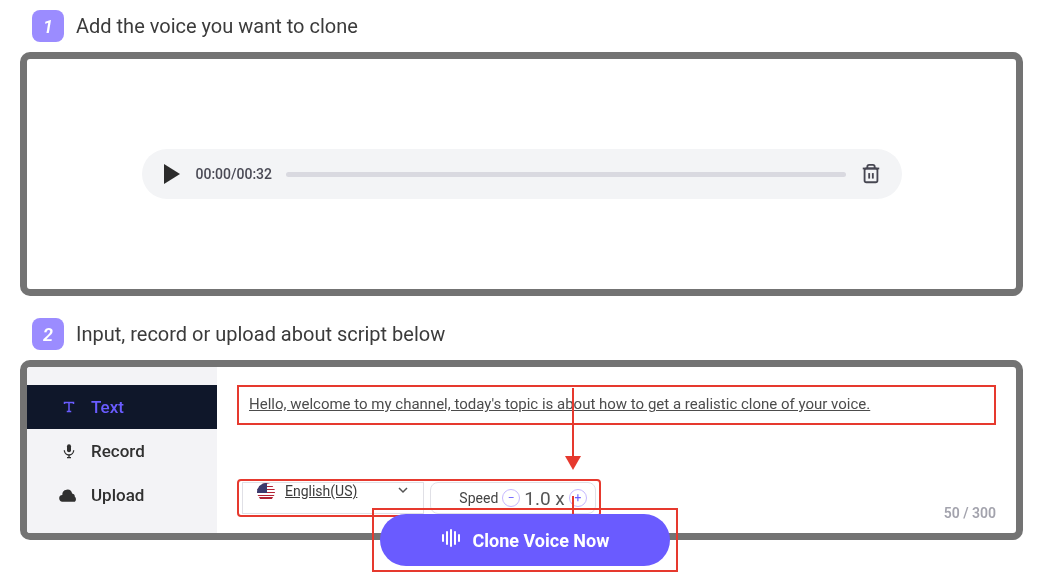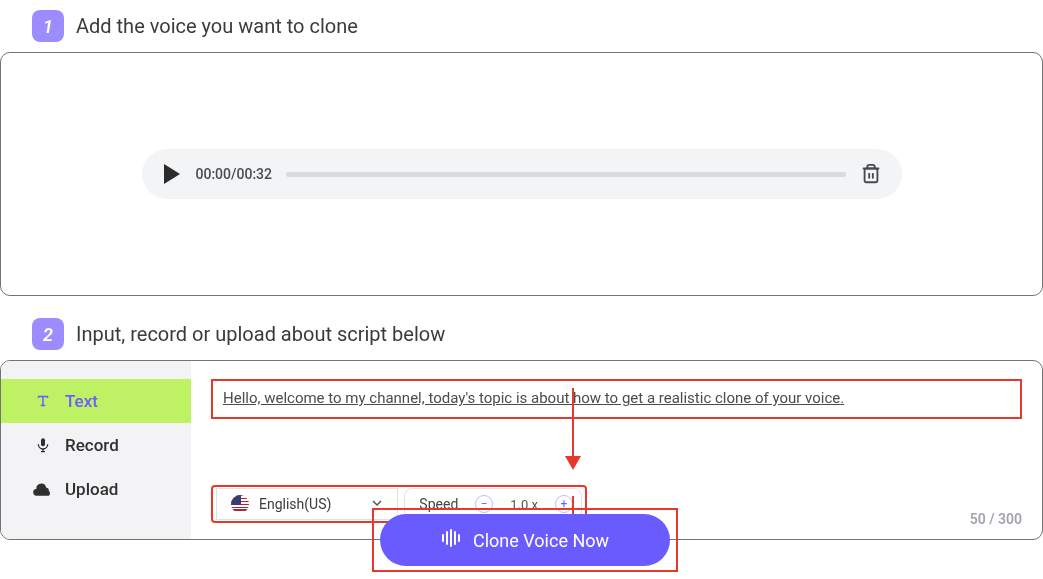--- a/index.html
+++ b/index.html
@@ -29,22 +29,22 @@
     justify-content: center;
     color: #fff;
     font-style: italic;
     font-weight: 600;
     font-size: 18px;
   }
   .step-title { color: #3b3b3b; font-size: 20px; }
 
   
   .panel {
-    margin: 0 0;
-    border: 1px solid #737373;
+    margin: 0 20px;
+    border: 7px solid #737373;
     border-radius: 10px;
     background: #fff;
   }
   .panel-1 { height: 244px; display:flex; align-items:center; justify-content:center; }
   .panel-2 { height: 180px; display:flex; overflow:hidden; }
 
   
   .player {
     width: 760px;
     height: 50px;
@@ -77,21 +77,21 @@
   }
   .tab {
     display:flex;
     align-items:center;
     gap:12px;
     padding: 12px 0 12px 32px;
     font-size:17px;
     color:#303030;
     cursor:pointer;
   }
-  .tab.active { background:#bef264; }
+  .tab.active { background:#0f172a; }
   .tab-icon { width:20px; display:flex; justify-content:center; }
   .tab-label { font-weight:500; }
   .tab.active .tab-label { color:#6a5cff; }
 
   
   .content-right {
     flex:1;
     position:relative;
     padding:18px 20px;
     display:flex;
@@ -113,57 +113,58 @@
     left:20px;
     bottom:16px;
     display:flex;
     align-items:center;
     border:2px solid #e6392e;
     border-radius:4px;
     background:#fff;
     height:38px;
   }
   .lang-select {
-    display:flex; align-items:center; gap:10px;
+    display:flex; align-items:flex-start; gap:10px;
     padding:0 14px;
     border:1px solid #e0e0e6;
     border-radius:0;
     margin:3px;
     height:32px;
     cursor:pointer;
     font-size:14px;
     color:#3b3b3b;
+    text-decoration:underline;
   }
   .flag {
     width:18px;height:18px;border-radius:50%;
     background:
       linear-gradient(#b22234 0 8%, transparent 8% 16%, #b22234 16% 24%, transparent 24% 32%, #b22234 32% 40%, transparent 40% 48%, #b22234 48% 56%, transparent 56% 64%, #b22234 64% 72%, transparent 72% 80%, #b22234 80% 88%, transparent 88% 100%),
       #fff;
     position:relative;
     overflow:hidden;
   }
   .flag::before{content:"";position:absolute;left:0;top:0;width:55%;height:55%;background:#3c3b6e;}
   .chev { margin-left:30px; color:#555;}
   .speed-box {
-    display:flex; align-items:center; gap:17px;
+    display:flex; align-items:center; gap:4px;
     border:1px solid #e0e0e6;
     border-radius:8px;
     margin:3px;
     height:32px;
-    padding:0 8px 0 14px;
+    padding:0 8px 0 28px;
     font-size:14px;
     color:#3b3b3b;
   }
   .speed-label{color:#444;}
   .speed-minus, .speed-plus {
     width:18px;height:18px;border-radius:50%;border:1.5px solid #c5b8ff;
     display:flex;align-items:center;justify-content:center;
     font-size:12px;color:#6a5cff;cursor:pointer;
   }
-  .speed-val {font-size:13px;color:#555;}
+  .speed-val {font-size:19px;color:#555;}
 
   .counter {
     position:absolute;
     right:20px;
     bottom:12px;
     font-size:14px;
     color:#a3a3ad;
     font-weight:600;
   }
 
@@ -179,21 +180,21 @@
     width:290px;
     height:52px;
     background:#6a5bff;
     border-radius:999px;
     display:flex;
     align-items:center;
     justify-content:center;
     gap:10px;
     color:#fff;
     font-size:18px;
-    font-weight:400;
+    font-weight:700;
     cursor:pointer;
   }
 
   
   .arrow {
     position:absolute;
     width:2px;
     background:#e6392e;
     left:572px;
   }

